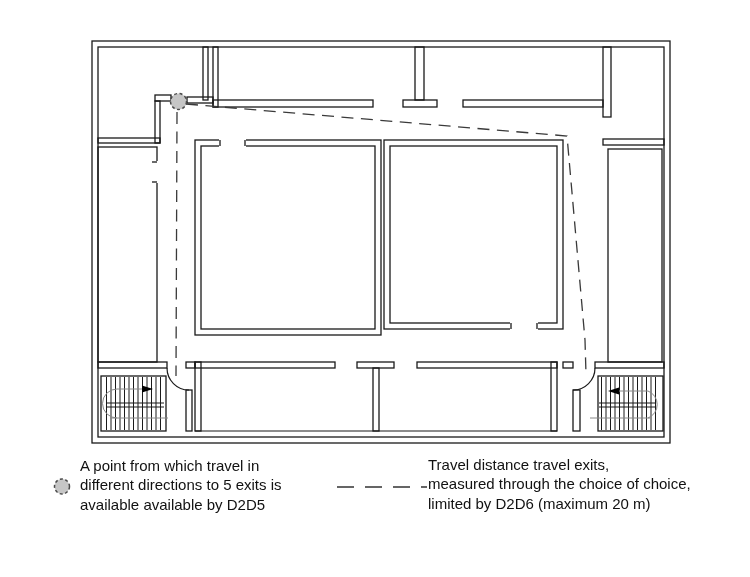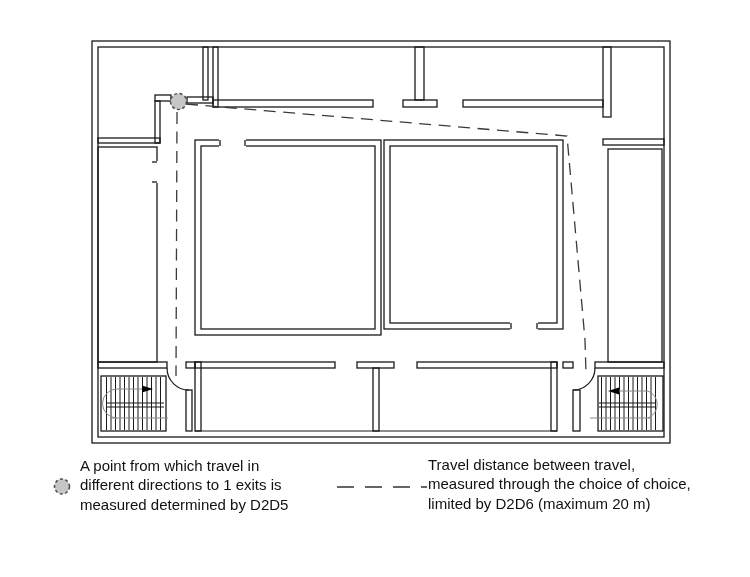--- a/index.html
+++ b/index.html
@@ -118,22 +118,22 @@
         <circle cx="178.5" cy="101.5" r="8" fill="#c6c6c6" stroke="#4a4a4a" stroke-width="1.5" stroke-dasharray="3 2.5"></circle>
       </g>
       <g>
         <circle cx="62" cy="486.5" r="7.5" fill="#c6c6c6" stroke="#4a4a4a" stroke-width="1.5" stroke-dasharray="3 2.5"></circle>
         <line x1="337" y1="487" x2="427" y2="487" stroke="#333" stroke-width="1.6" stroke-dasharray="17 11"></line>
       </g>
     </svg>
 
   <div class="legend-text" style="left:80px;top:456px;">
     <div>A point from which travel in</div>
-    <div>different directions to 1 exits is</div>
-    <div>measured determined by D2D5</div>
+    <div>different directions to 5 exits is</div>
+    <div>available available by D2D5</div>
   </div>
 
   <div class="legend-text" style="left:428px;top:455px;">
-    <div>Travel distance between travel,</div>
+    <div>Travel distance travel exits,</div>
     <div>measured through the choice of choice,</div>
     <div>limited by D2D6 (maximum 20 m)</div>
   </div>
 </div>
 
 </body></html>

